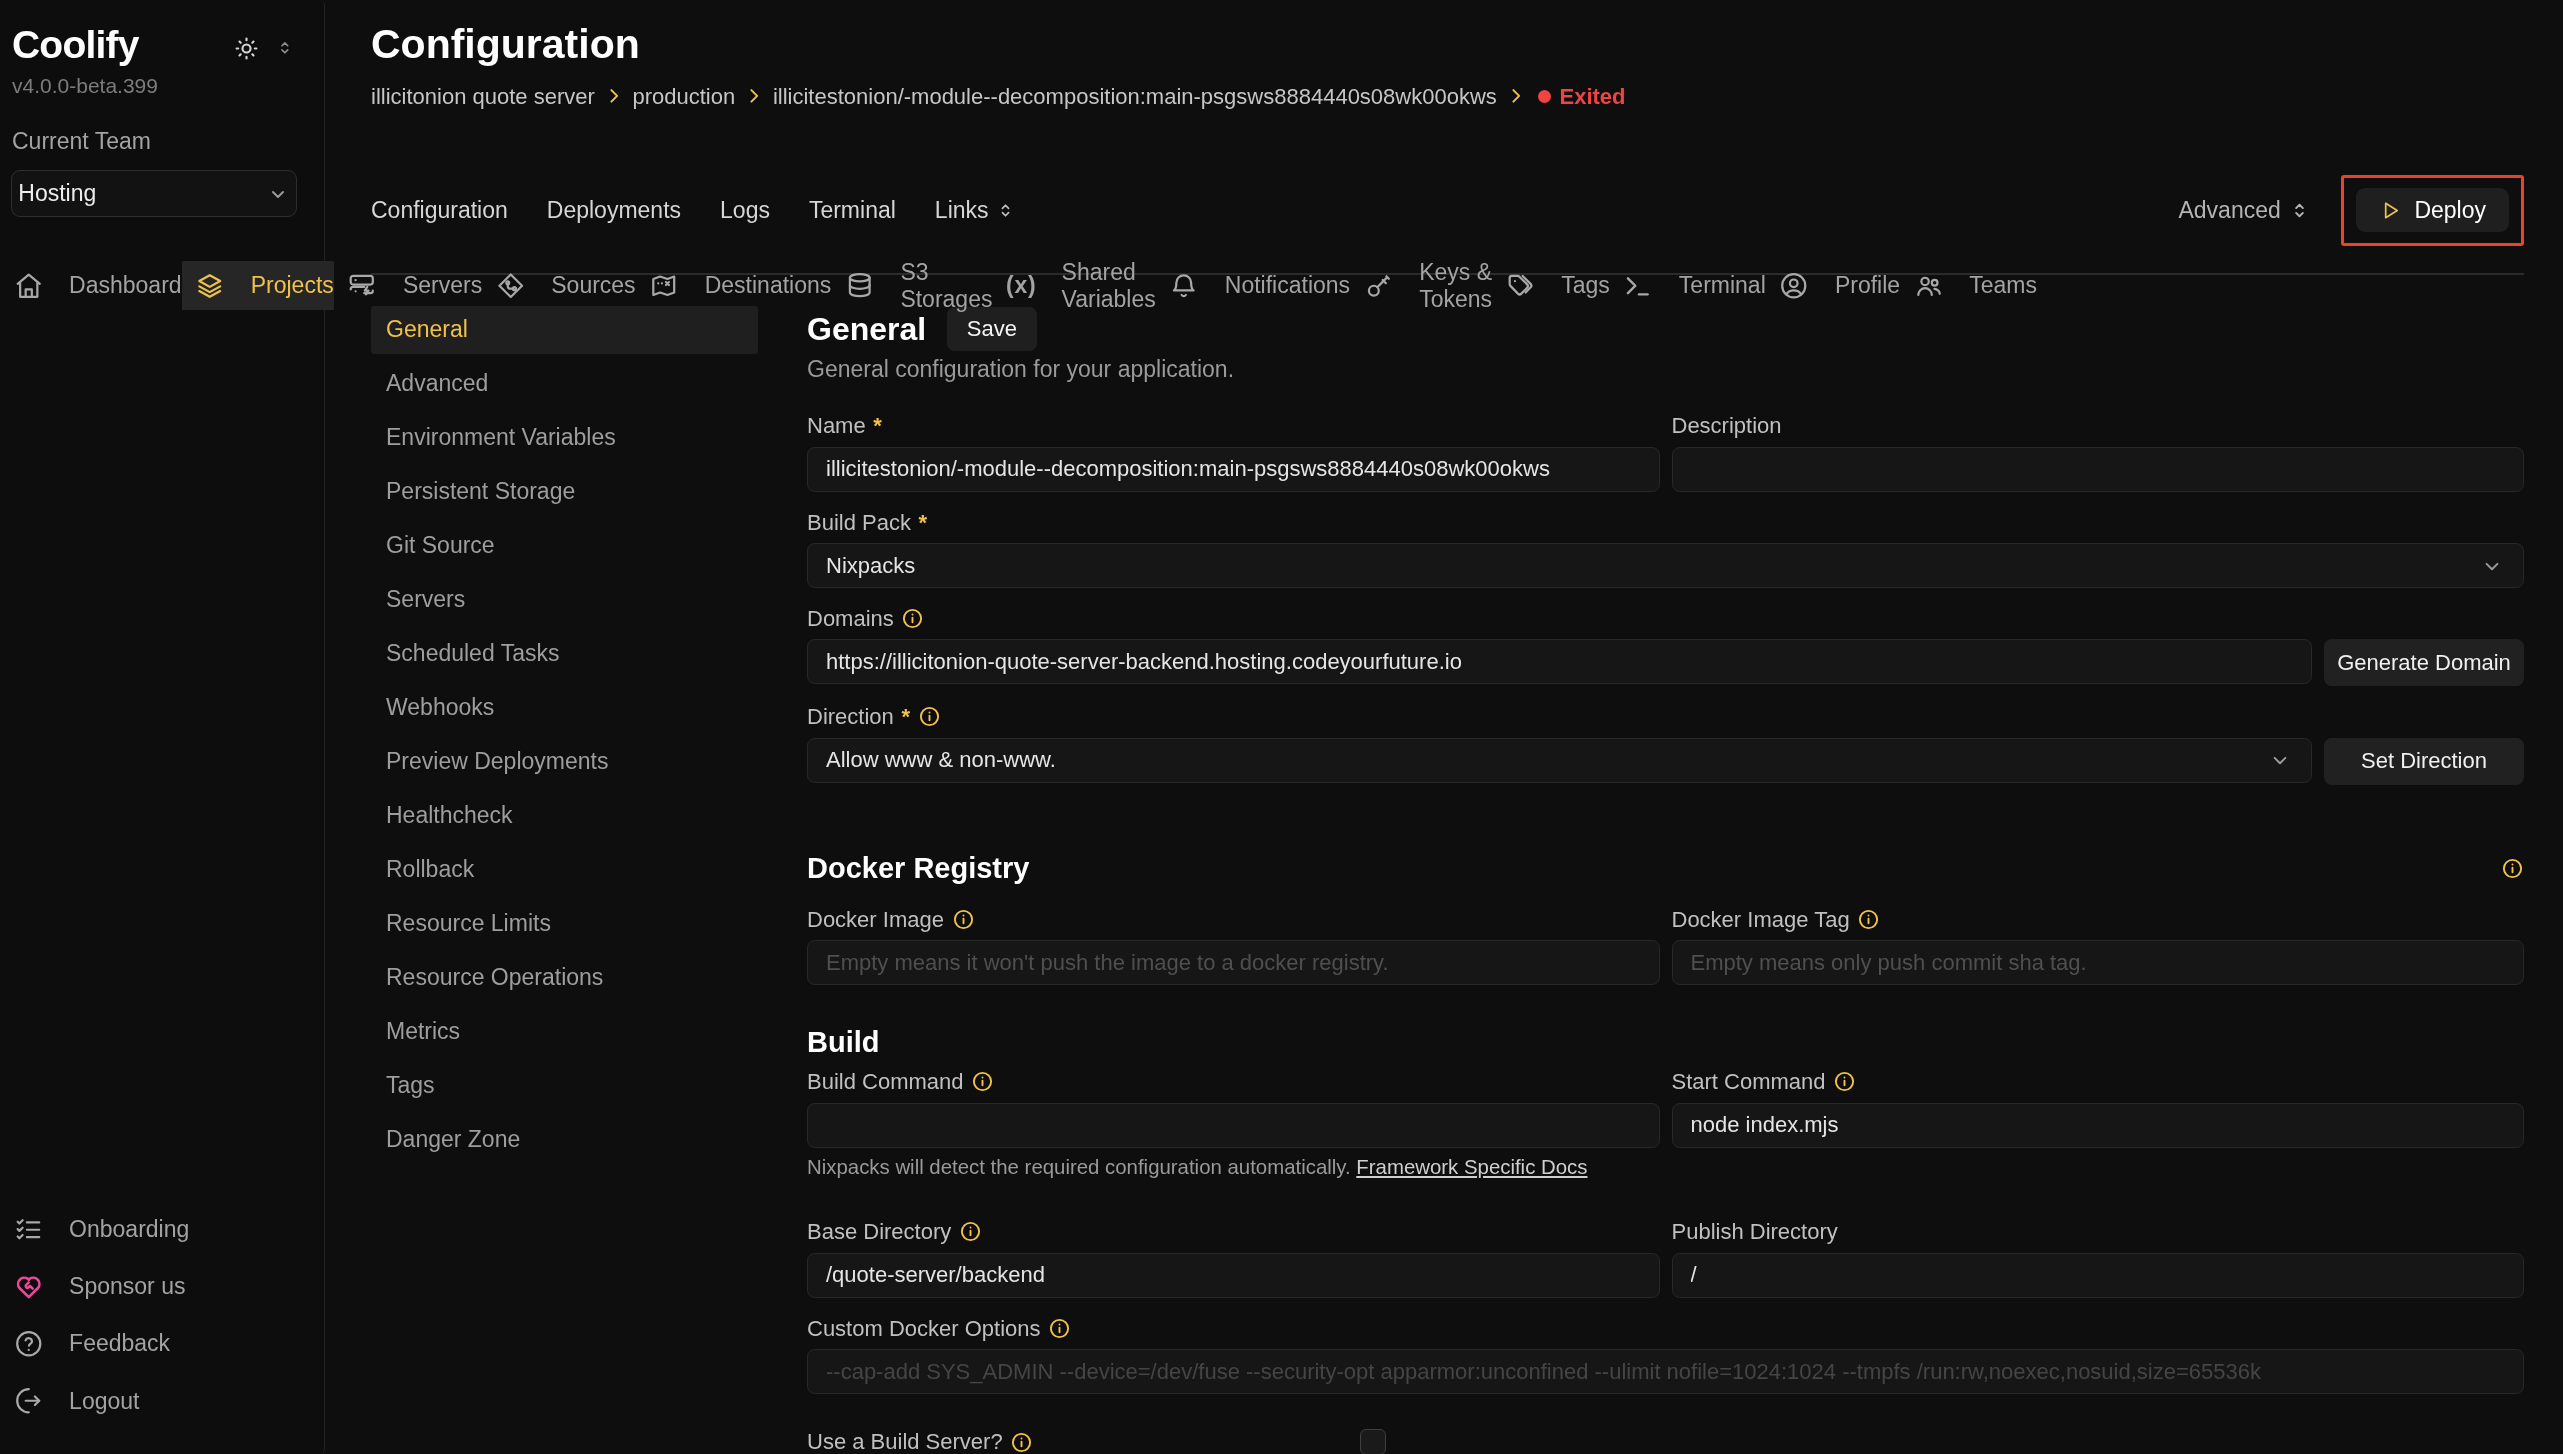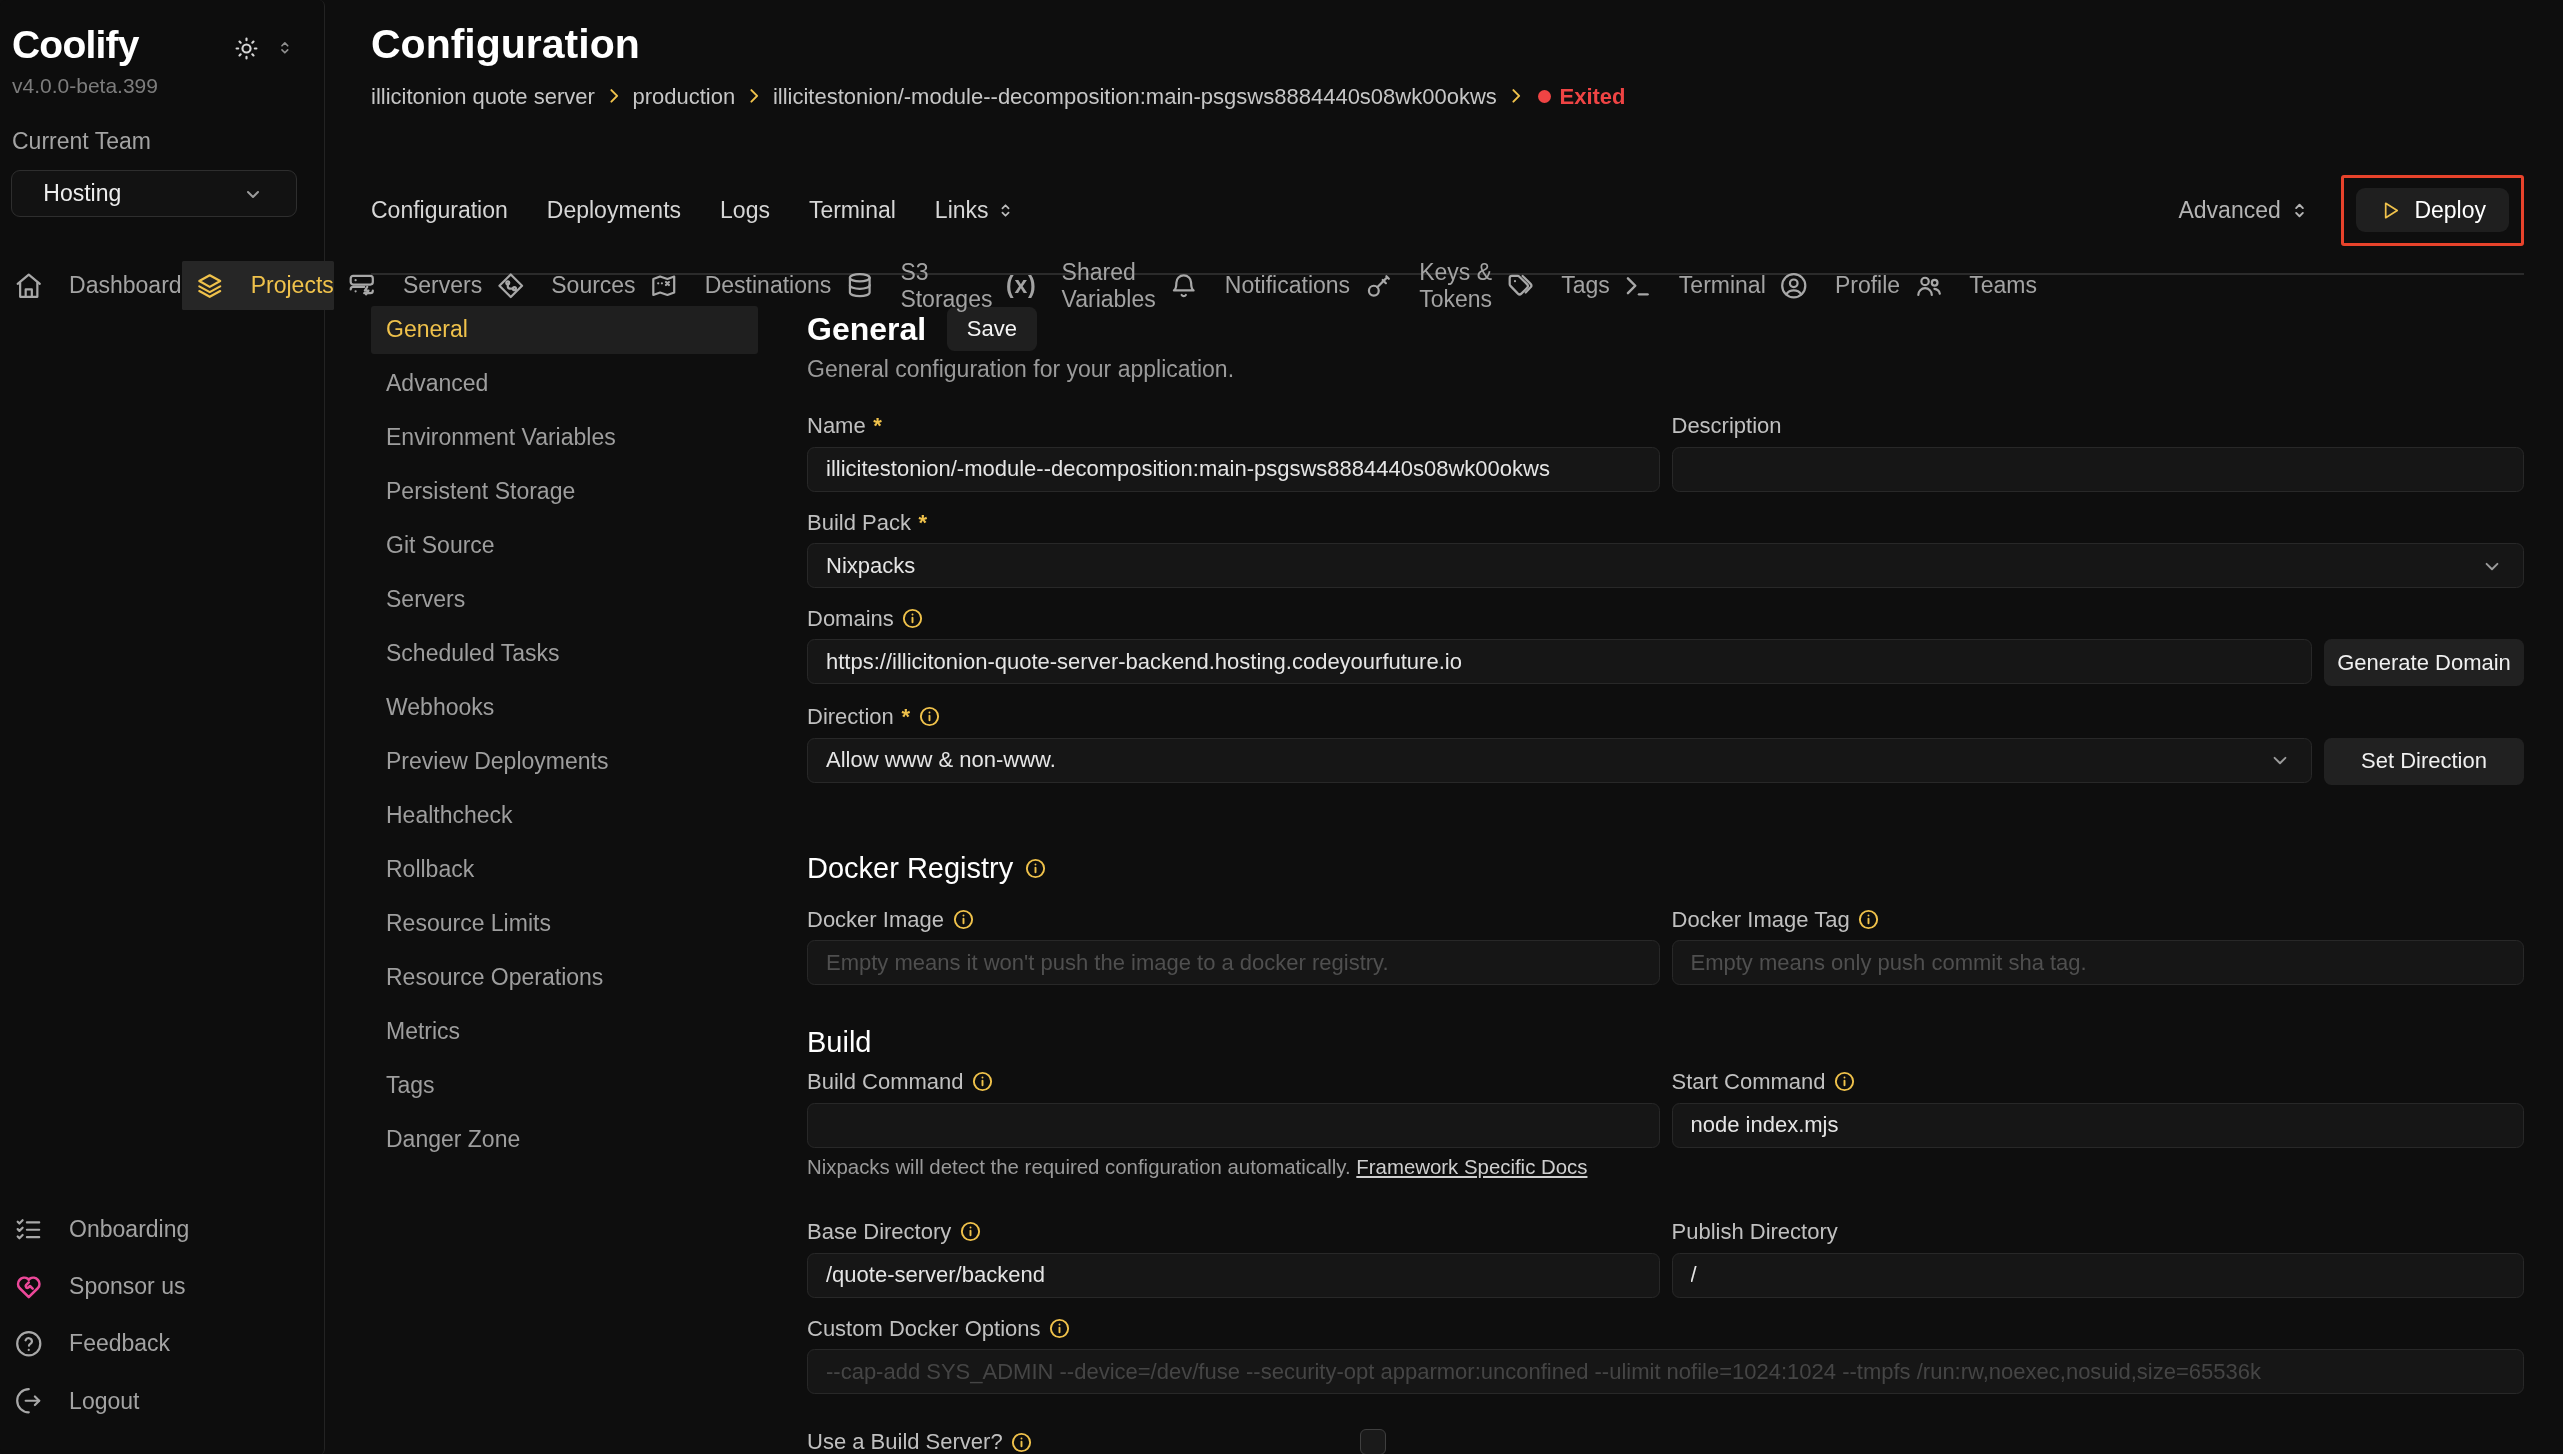--- a/index.html
+++ b/index.html
@@ -24,21 +24,21 @@
   }
   .logo-row { display:flex; align-items:flex-start; justify-content:space-between; padding:0 29px 0 12px; }
   .logo { font-size:39px; font-weight:800; color:#ffffff; letter-spacing:-0.8px; line-height:1.1; }
   .logo-icons { display:flex; align-items:center; gap:15px; margin-top:10.6px; }
   .version { font-size:21px; color:#7c7c7c; padding-left:12px; margin-top:7.6px; }
   .team-label { font-size:23px; color:#a3a3a3; padding-left:12px; margin-top:30px; }
   .team-select {
     margin:15px 0 0 11.3px; width:286px; height:47px;
     background:#121212; border:1.5px solid #2e2e2e; border-radius:9px;
     display:flex; align-items:center; justify-content:space-between;
-    padding:0 31px; font-size:23px; color:#ededed; cursor:pointer;
+    padding:0 6px; font-size:23px; color:#ededed; cursor:pointer;
   }
   .nav { margin-top:44px; display:flex; flex-direction:row; }
   .nav-item {
     height:49px; margin-bottom:8.3px;
     display:flex; align-items:center; gap:26px;
     padding-left:13.6px; cursor:pointer;
     color:#a3a3a3; font-size:23px;
   }
   .nav-item .ic { width:29.5px; height:29.5px; color:#a8a8a8; flex:none; }
   .nav-item.active { background:#262626; width:312px; border-radius:1.5px; color:#f0c24b; }
@@ -85,21 +85,21 @@
   .submenu-item {
     height:48px; margin-bottom:6px; display:flex; align-items:center;
     padding-left:15px; font-size:23px; color:#9e9e9e; cursor:pointer; border-radius:3px;
   }
   .submenu-item.active { background:#1f1f1f; color:#f0c24b; }
 
   
   .form { flex:1; min-width:0; }
   .h2-row { display:flex; align-items:center; gap:21px; }
   .h2 { font-size:32px; font-weight:700; color:#ffffff; line-height:47px; }
-  .h3 { font-size:29px; font-weight:400; color:#ffffff; line-height:39px; display:flex; align-items:center; gap:10.6px; }
+  .h3 { font-size:29px; font-weight:700; color:#ffffff; line-height:39px; display:flex; align-items:center; gap:10.6px;justify-content:space-between; }
   .save-btn {
     height:44px; padding:0 19.7px; background:#1f1f1f; border:none; border-radius:7.6px;
     font-size:22px; color:#f5f5f5; cursor:pointer; font-family:inherit;
   }
   .subtitle { margin-top:3px; font-size:23px; color:#9a9a9a; line-height:27px; }
 
   .frow { display:flex; gap:12px; }
   .fcol { flex:1; min-width:0; display:flex; flex-direction:column; }
   .flabel { display:flex; align-items:center; gap:7.6px; font-size:22px; color:#c0c0c0; line-height:27px; margin-bottom:7.6px; }
   .req { color:#f0c24b; font-weight:700; }

